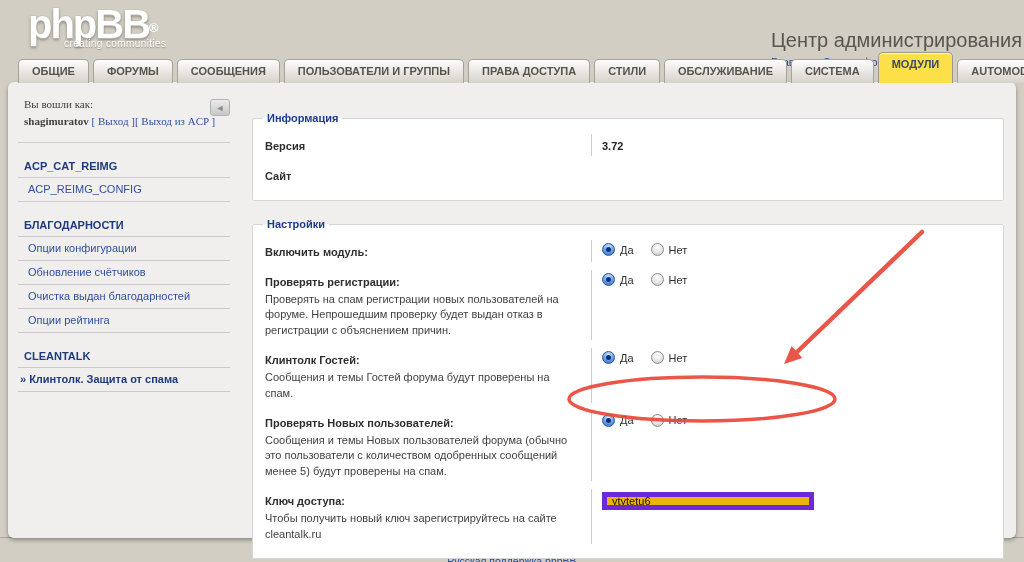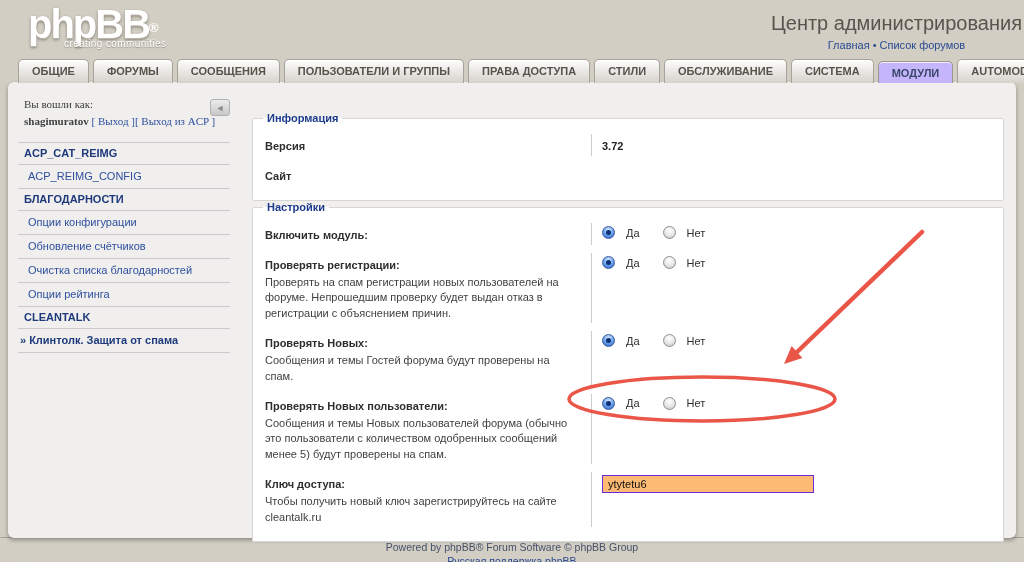--- a/index.html
+++ b/index.html
@@ -6,80 +6,80 @@
   body { font-family:"Liberation Sans", sans-serif; background:#d2cec3; }
   #page { position:relative; width:1024px; height:562px; background:#d2cec3; overflow:hidden;border-radius:29px; }
 
   
   .logo { position:absolute; left:28px; top:2px; color:#fff; cursor:pointer; }
   .logo-text { font-size:40px; font-weight:bold; letter-spacing:-2px;
     text-shadow:0 1px 0 #b9b4aa, 0 2px 3px rgba(80,75,65,.55), 0 0 1px #9a958c; }
   .logo-reg { font-size:13px; vertical-align:super; font-weight:bold; }
   .logo-tagline { font-size:10px; margin:-9px 16px 0 36px; letter-spacing:.4px;
     text-shadow:0 1px 1px rgba(80,75,65,.5); }
-  .header-right { position:absolute; right:2px; top:12px; text-align:center; }
+  .header-right { position:absolute; right:2px; top:29px; text-align:left; }
   .admin-title { font-size:20px; color:#585450; }
   .header-links { margin-top:4px; font-size:11px; color:#2a4a94; }
   .header-links a { color:#2a4a94; text-decoration:none; cursor:pointer; }
   .nav-sep { color:#2a4a94; padding:0 3px; }
 
   
   .tabs { position:absolute; left:18px; top:60px; height:23px; display:flex; gap:4px; align-items:flex-end; z-index:5; }
   .tab { height:24px; line-height:22px; padding:0 13px; font-size:11px; font-weight:bold; color:#56524c;
     background:linear-gradient(#fdfdfc,#d6d2cb); border:1px solid #a7a29a; border-bottom:none;
     border-radius:5px 5px 0 0; box-shadow:inset 0 1px 0 rgba(255,255,255,.8); cursor:pointer; white-space:nowrap; }
-  .tab.active { height:22px; background:#c4b5fd; color:#3c4868; border-color:#9b968e; }
+  .tab.active { height:31px; background:#fde047; color:#3c4868; border-color:#9b968e; }
 
   
   .panel { position:absolute; left:8px; top:82px; width:1008px; height:456px;
     background:#f0efee; border-radius:6px; box-shadow:0 2px 4px rgba(0,0,0,.35); z-index:1; }
 
   
   .sidebar { position:absolute; left:10px; top:12px; width:212px; font-size:11px; }
   .userbox { position:relative; padding:2px 2px 12px 6px; color:#3f3f3f; line-height:1.55;
     border-bottom:1px solid #c9c9cf;font-family:Liberation Serif, serif; }
   .userbox .uname { font-weight:bold; }
   .userbox a { color:#2e4f9e; text-decoration:none; cursor:pointer; }
   .userline2 { white-space:nowrap; }
   .collapse-btn { position:absolute; right:0; top:5px; width:20px; height:17px;
     background:linear-gradient(#ececec,#c7c7c7); border:1px solid #b2b2b2; border-radius:3px;
     color:#8b8b8b; font-size:9px; text-align:center; line-height:16px; cursor:pointer; }
-  .menu-section { }
+  .menu-section { margin-top:13px; }
   .menu-heading { display:block; font-weight:bold; color:#1e3a7c; padding:4px 6px 5px;
     border-bottom:1px solid #c9c9cf; text-decoration:none; cursor:pointer; }
   .menu-item { display:block; color:#2e4f9e; text-decoration:none; padding:5px 6px 6px 10px;
     border-bottom:1px solid #c9c9cf; cursor:pointer; }
   .menu-item.active { font-weight:bold; color:#1e3a7c; padding-left:2px; }
   .menu-item .marker { margin-right:3px; }
 
   
   .content { position:absolute; left:244px; top:30px; width:752px; }
   fieldset { background:#fff; border:1px solid #d6d6d6; border-radius:2px;
-    padding:6px 10px 10px; }
+    padding:6px 10px 10px; margin-bottom:17px; }
   legend { font-size:11px; font-weight:bold; color:#1c3b8c; padding:0 4px; margin-left:0px; }
   .row { display:flex; align-items:stretch; padding:4px 0; }
   .row .dt { width:328px; flex:none; padding:2px 14px 2px 2px; }
   .row .dd { flex:1; border-left:1px solid #ccc; padding:2px 0 2px 10px; display:block; }
   .lbl { font-weight:bold; color:#2e2e2e; font-size:11px; }
   .desc { font-size:11px; color:#3f3f3f; line-height:1.4; margin-top:2px; }
   .desc:empty { display:none; }
   .val { font-weight:bold; color:#222; font-size:11px; }
   .val-link { font-weight:bold; color:#1e4c9a; font-size:11px; text-decoration:none; cursor:pointer; }
 
-  .radio-group { display:flex; align-items:center; gap:11px; padding-top:1px; }
+  .radio-group { display:flex; align-items:center; gap:5px; padding-top:1px; }
   .radio { width:13px; height:13px; border-radius:50%; display:inline-block; flex:none;
     background:radial-gradient(circle at 50% 30%, #ffffff, #e6e6e6 55%, #bdbdbd);
     border:1px solid #8f8f8f; position:relative; cursor:pointer; }
   .radio.checked { background:radial-gradient(circle at 50% 26%, #d5e9ff, #68a0e8 52%, #2d62c6);
     border-color:#38599f; }
   .radio.checked::after { content:""; position:absolute; left:50%; top:50%; width:5px; height:5px;
     margin:-2.5px 0 0 -2.5px; border-radius:50%; background:#0b2e74; }
   .radio-label { font-size:11px; color:#2e2e2e; margin-right:12px; cursor:pointer; }
 
-  .key-input { width:212px; height:18px; background:#fdba74; border:1px solid #6d28d9;
+  .key-input { width:212px; height:18px; background:#eab308; border:5px solid #6d28d9;
     font-family:"Liberation Sans", sans-serif; font-size:11px; padding:1px 5px; color:#111; }
 
   
   .footer { position:absolute; left:0; top:537px; width:1024px; border-top:1px solid #a8a296;
     text-align:center; font-size:10.5px; line-height:1.3; padding-top:3px; color:#46506b; }
   .footer a { color:#2a4a94; text-decoration:none; cursor:pointer; }
 
   
   .annotation { position:absolute; left:0; top:0; width:1024px; height:562px;
     pointer-events:none; z-index:50; }
@@ -127,21 +127,21 @@
 
       <div class="menu-section">
         <a class="menu-heading">ACP_CAT_REIMG</a>
         <a class="menu-item">ACP_REIMG_CONFIG</a>
       </div>
 
       <div class="menu-section">
         <a class="menu-heading">БЛАГОДАРНОСТИ</a>
         <a class="menu-item">Опции конфигурации</a>
         <a class="menu-item">Обновление счётчиков</a>
-        <a class="menu-item">Очистка списка благодарностей</a>
+        <a class="menu-item">Очистка выдан благодарностей</a>
         <a class="menu-item">Опции рейтинга</a>
       </div>
 
       <div class="menu-section">
         <a class="menu-heading">CLEANTALK</a>
         <a class="menu-item active"><span class="marker">»</span><span>Клинтолк. Защита от спама</span></a>
       </div>
     </div>
 
     <div class="content">
@@ -185,36 +185,36 @@
               <span class="radio checked"></span>
                 <span class="radio-label">Да</span>
               <span class="radio"></span>
                 <span class="radio-label">Нет</span>
             </div>
           </div>
         </div>
 
         <div class="row">
           <div class="dt">
-            <span class="lbl">Проверять Новых:</span>
+            <span class="lbl">Клинтолк Гостей:</span>
             <p class="desc">Сообщения и темы Гостей форума будут проверены на спам.</p>
           </div>
           <div class="dd">
             <div class="radio-group">
               <span class="radio checked"></span>
                 <span class="radio-label">Да</span>
               <span class="radio"></span>
                 <span class="radio-label">Нет</span>
             </div>
           </div>
         </div>
 
         <div class="row">
           <div class="dt">
-            <span class="lbl">Проверять Новых пользователи:</span>
+            <span class="lbl">Проверять Новых пользователей:</span>
             <p class="desc">Сообщения и темы Новых пользователей форума (обычно это пользователи с количеством одобренных сообщений менее 5) будут проверены на спам.</p>
           </div>
           <div class="dd">
             <div class="radio-group">
               <span class="radio checked"></span>
                 <span class="radio-label">Да</span>
               <span class="radio"></span>
                 <span class="radio-label">Нет</span>
             </div>
           </div>

